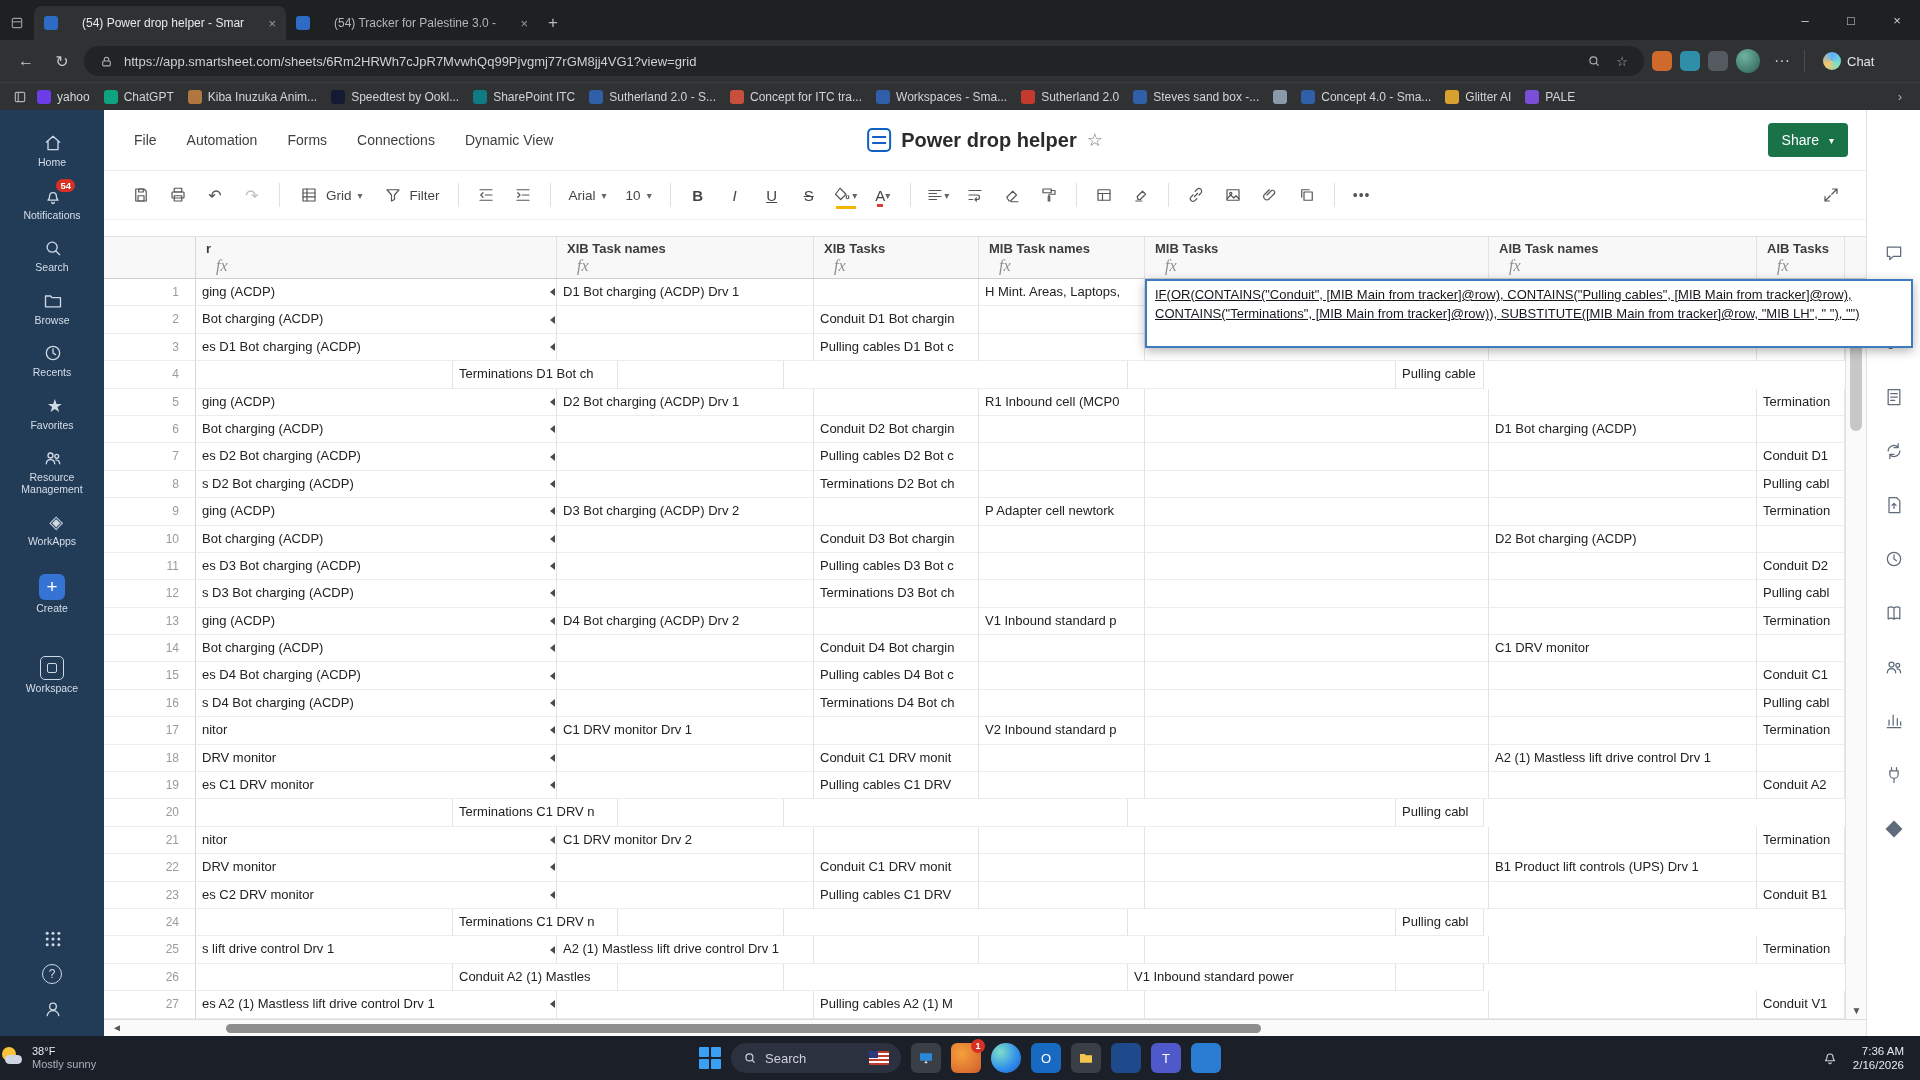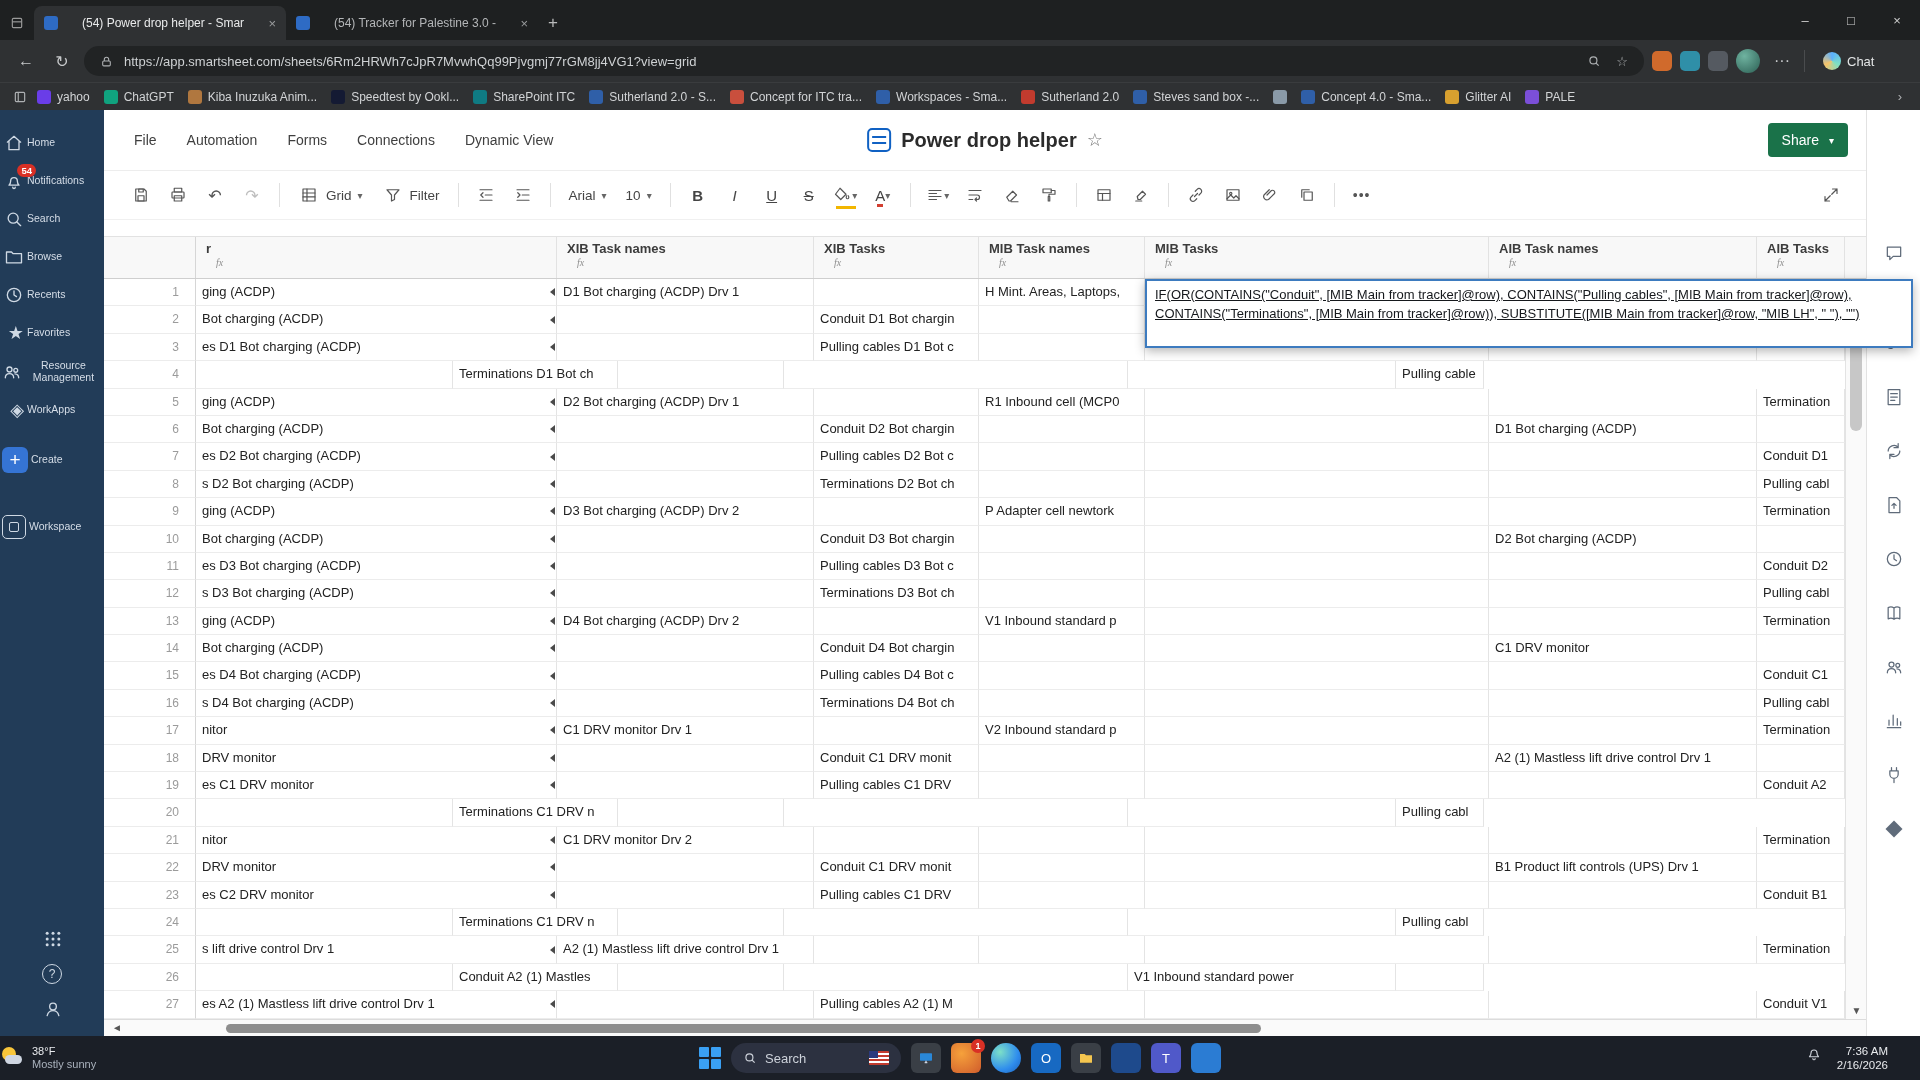--- a/index.html
+++ b/index.html
@@ -31,21 +31,21 @@
   .vdiv{width:1px;height:22px;background:#4a4c4e}
 
   .bookmarksbar{height:28px;background:#2f3133;border-top:1px solid #3a3c3e;display:flex;align-items:center;padding:0 10px;color:#d2d4d6;font-size:12px}
   .bm-item{display:flex;align-items:center;gap:6px;padding:3px 7px;border-radius:4px;white-space:nowrap}
   .bm-fav{width:14px;height:14px;border-radius:3px;flex:none}
   .bm-more{margin-left:auto;color:#aeb0b2;font-size:13px;padding:0 8px}
 
   
   .appwrap{display:flex;height:926px}
   .sidebar{width:104px;background:#223c58;color:#d6dee8;display:flex;flex-direction:column;align-items:center;padding-top:14px;flex:none}
-  .sb-item{width:100%;display:flex;flex-direction:row;align-items:center;gap:3px;padding:8px 2px;position:relative}
+  .sb-item{width:100%;display:flex;flex-direction:column;align-items:center;gap:3px;padding:8px 14px;position:relative}
   .sb-item .lbl{font-size:10.5px;line-height:11.5px;text-align:center;color:#d6dee8}
   .sb-ic{width:22px;height:22px;display:flex;align-items:center;justify-content:flex-end;font-size:18px;color:#cfd9e4;position:relative}
   .sb-ic svg{width:20px;height:20px;fill:none;stroke:#cfd9e4;stroke-width:1.6;stroke-linecap:round;stroke-linejoin:round}
   .badge54{position:absolute;top:-6px;right:-12px;background:#d93025;color:#fff;font-size:9.5px;font-weight:bold;border-radius:8px;padding:1px 4px}
   .create-btn{width:26px;height:26px;border-radius:6px;background:#3574d4;color:#fff;font-size:19px;display:flex;align-items:center;justify-content:center}
   .ws-box{width:24px;height:24px;border:1.6px solid #cfd9e4;border-radius:5px;display:flex;align-items:center;justify-content:center}
   .ws-box span{width:10px;height:10px;border:1.4px solid #cfd9e4;border-radius:2px}
   .sb-bottom{margin-top:auto;display:flex;flex-direction:column;align-items:center;gap:14px;padding-bottom:16px}
   .qmark{width:20px;height:20px;border:1.5px solid #cfd9e4;border-radius:50%;font-size:12px;display:flex;align-items:center;justify-content:center;color:#cfd9e4}
 
@@ -72,21 +72,21 @@
   .colorA:after{content:"";position:absolute;left:2px;right:2px;bottom:-3px;height:3px;background:#d23f31}
   .fillbar{position:relative}
   .fillbar:after{content:"";position:absolute;left:5px;right:5px;bottom:1px;height:3px;background:#f2b600}
   .tb-expand{margin-left:auto;margin-right:20px}
 
   
   .gridzone{margin-top:16px;position:relative;flex:1;display:flex;flex-direction:column;min-height:0}
   .ghead{display:flex;height:43px;background:#f8f8f8;border-top:1px solid #e2e2e2;border-bottom:1px solid #cfcfcf}
   .ghcell{border-right:1px solid #e2e2e2;padding:4px 0 0 10px;overflow:hidden;white-space:nowrap}
   .ghcell .t{font-size:13px;font-weight:bold;color:#3c3c3c;display:block}
-  .ghcell .fx{font-size:10px;font-style:italic;font-family:"Liberation Serif",serif;color:#8f8f8f;display:block;padding-left:10px;margin-top:1px}
+  .ghcell .fx{font-size:16px;font-style:italic;font-family:"Liberation Serif",serif;color:#8f8f8f;display:block;padding-left:10px;margin-top:1px}
   .corner{border-right:1px solid #d6d6d6}
   .w0{width:92px;flex:none}.w1{width:361px;flex:none}.w2{width:257px;flex:none}.w3{width:165px;flex:none}
   .w4{width:166px;flex:none}.w5{width:344px;flex:none}.w6{width:268px;flex:none}.w7{width:88px;flex:none}
   .wvs{width:21px;flex:none}
   .grows{height:740px;overflow:hidden;position:relative}
   .grow{display:flex;height:27.4px}
   .cell{border-right:1px solid #e4e4e4;border-bottom:1px solid #ececec;line-height:26.5px;padding:0 6px;white-space:nowrap;overflow:hidden;position:relative;font-size:13px;color:#222}
   .rownum{width:92px;flex:none;text-align:right;padding-right:16px;color:#9b9b9b;font-size:12px;border-right:1px solid #d6d6d6}
   .ovf{position:absolute;right:1px;top:50%;transform:translateY(-50%);width:0;height:0;border-top:4px solid transparent;border-bottom:4px solid transparent;border-right:5px solid #4a4a4a}
   .vscroll{position:absolute;top:0;right:0;width:21px;height:740px;background:#fafafa;border-left:1px solid #e3e3e3}
@@ -114,21 +114,21 @@
   .sunic .cloud{position:absolute;left:5px;top:9px;width:17px;height:9px;border-radius:6px;background:#cfd6e2}
   .wtxt{display:flex;flex-direction:column;font-size:11px;line-height:13px}
   .tcenter{position:absolute;left:50%;transform:translateX(-50%);display:flex;align-items:center;gap:10px}
   .winlogo{width:22px;height:22px;display:grid;grid-template-columns:10px 10px;grid-template-rows:10px 10px;gap:2px}
   .winlogo span{background:#3aa0f3;border-radius:1px}
   .tsearch{height:30px;background:#2c3140;border-radius:15px;display:flex;align-items:center;gap:8px;padding:0 12px;color:#cdd2da;font-size:13px;min-width:170px}
   .flag{width:20px;height:14px;background:repeating-linear-gradient(#c23b2e 0 2px,#fff 2px 4px);position:relative;border-radius:1px;flex:none}
   .flag:before{content:"";position:absolute;left:0;top:0;width:9px;height:7px;background:#2c3a7d}
   .tapp{width:30px;height:30px;border-radius:6px;display:flex;align-items:center;justify-content:center;position:relative;font-size:13px;color:#fff}
   .tbadge{position:absolute;top:-4px;right:-4px;background:#d93025;color:#fff;font-size:9px;font-weight:bold;border-radius:8px;min-width:14px;height:14px;display:flex;align-items:center;justify-content:center}
-  .ttray{margin-left:auto;display:flex;align-items:flex-start;gap:14px;padding-right:32px}
+  .ttray{margin-left:auto;display:flex;align-items:center;gap:14px;padding-right:16px}
   .tclock{text-align:right;font-size:11.5px;line-height:14px}
   .bell svg{width:18px;height:18px;fill:none;stroke:#cdd2da;stroke-width:1.5;stroke-linecap:round;stroke-linejoin:round}
 </style>
 </head>
 <body>
 
 <div id="screen">
 
   <div class="tabstrip">
     <div class="tab-actions">

